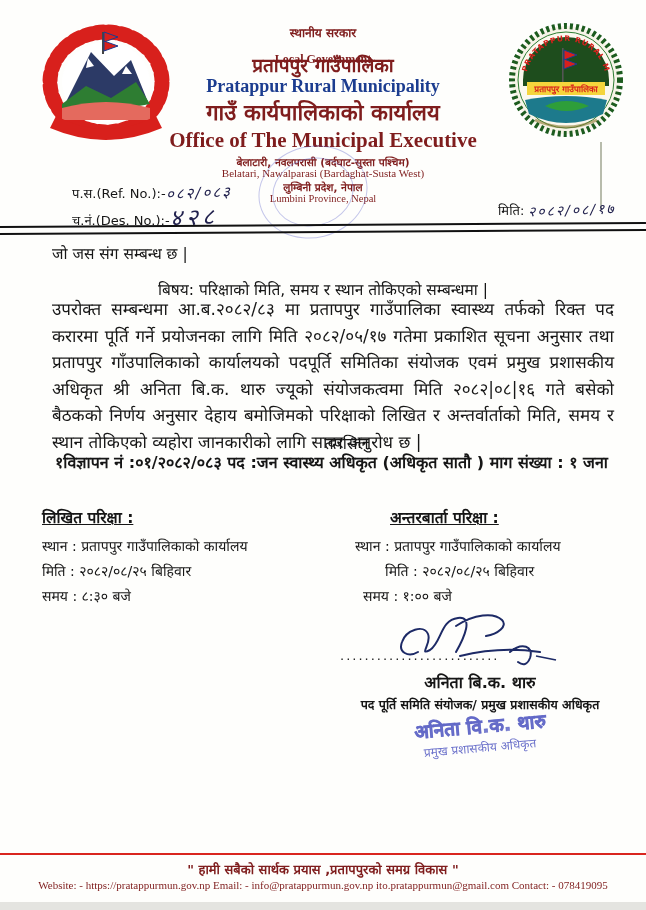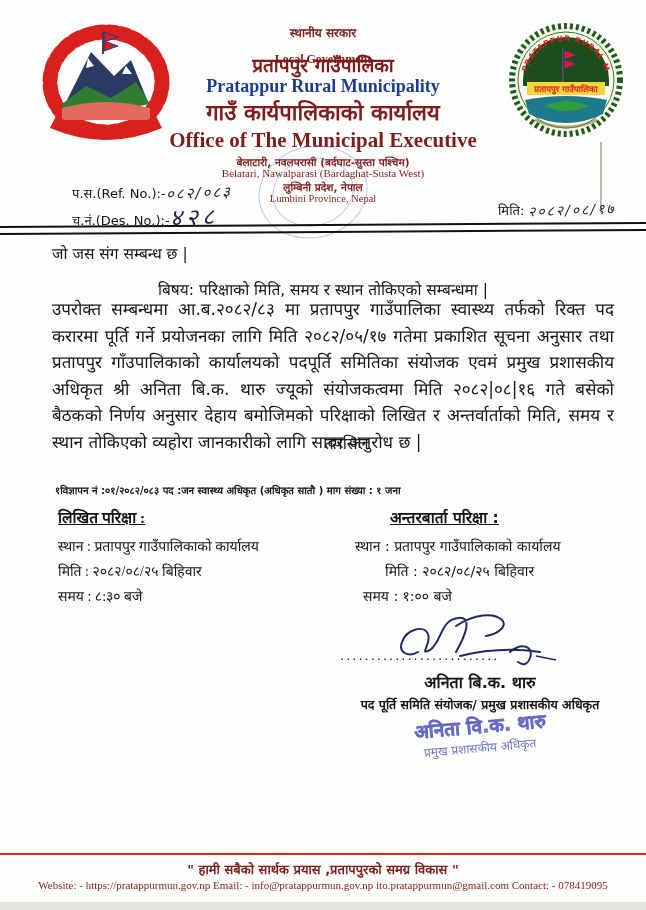--- a/index.html
+++ b/index.html
@@ -94,23 +94,23 @@
   <div class="abs" style="left:498px;top:200px;font-size:13px;">
     <span>मिति:</span> <span class="hand" style="font-size:14px;">२०८२/०८/१७</span>
   </div>
 
   <div class="abs rule2"></div>
 
   <div class="abs" style="left:52px;top:242px;font-size:15.5px;">जो जस संग सम्बन्ध छ |</div>
   <div class="abs ctr" style="top:270px;font-size:15.5px;margin-top:8px;">बिषय: परिक्षाको मिति, समय र स्थान तोकिएको सम्बन्धमा |</div>
   <div class="abs para">उपरोक्त सम्बन्धमा आ.ब.२०८२/८३ मा प्रतापपुर गाउँपालिका स्वास्थ्य तर्फको रिक्त पद करारमा पूर्ति गर्ने प्रयोजनका लागि मिति २०८२/०५/१७ गतेमा प्रकाशित सूचना अनुसार तथा प्रतापपुर गाँउपालिकाको कार्यालयको पदपूर्ति समितिका संयोजक एवमं प्रमुख प्रशासकीय अधिकृत श्री अनिता बि.क. थारु ज्यूको संयोजकत्वमा मिति २०८२|०८|१६ गते बसेको बैठकको निर्णय अनुसार देहाय बमोजिमको परिक्षाको लिखित र अन्तर्वार्ताको मिति, समय र स्थान तोकिएको व्यहोरा जानकारीको लागि सादर अनुरोध छ |</div>
   <div class="abs ctr" style="top:432px;font-size:16px;padding-left:47px;">तपसिल</div>
-  <div class="abs b" style="left:55px;top:478px;width:568px;font-size:10px;line-height:26px;">१विज्ञापन नं :०१/२०८२/०८३  पद :जन स्वास्थ्य अधिकृत (अधिकृत सातौ ) माग संख्या : १ जना</div>
+  <div class="abs b" style="left:55px;top:450px;width:568px;font-size:16px;line-height:26px;">१विज्ञापन नं :०१/२०८२/०८३  पद :जन स्वास्थ्य अधिकृत (अधिकृत सातौ ) माग संख्या : १ जना</div>
 
-  <div class="abs" style="left:58px;top:506px;width:280px;font-family:Liberation Serif, serif;">
+  <div class="abs" style="left:42px;top:506px;width:280px;">
     <div class="colhead">लिखित परिक्षा :</div>
     <div class="colrow" style="margin-top:6px;">स्थान : प्रतापपुर गाउँपालिकाको कार्यालय</div>
     <div class="colrow">मिति : २०८२/०८/२५ बिहिवार</div>
     <div class="colrow">समय : ८:३० बजे</div>
   </div>
   <div class="abs" style="left:355px;top:506px;width:270px;">
     <div class="colhead" style="padding-left:35px;">अन्तरबार्ता परिक्षा :</div>
     <div class="colrow" style="margin-top:6px;">स्थान : प्रतापपुर गाउँपालिकाको कार्यालय</div>
     <div class="colrow" style="padding-left:30px;">मिति : २०८२/०८/२५ बिहिवार</div>
     <div class="colrow" style="padding-left:8px;">समय : १:०० बजे</div>

